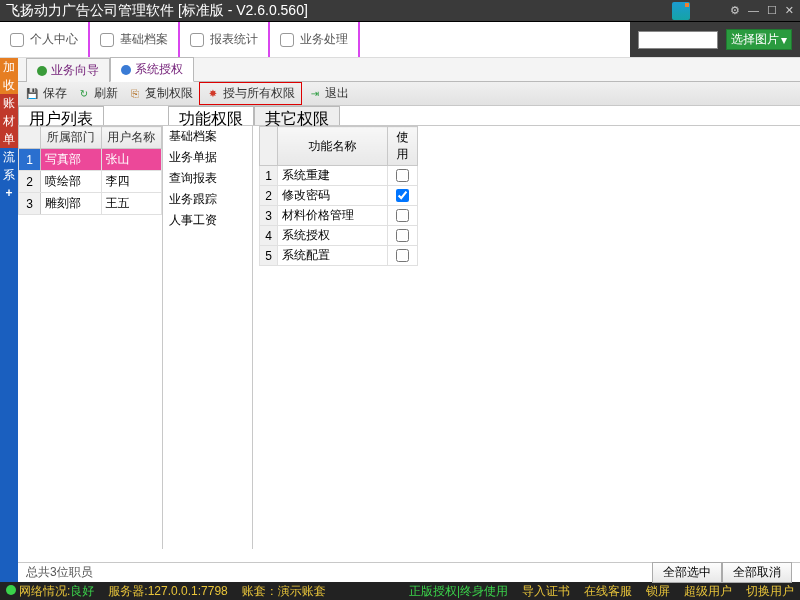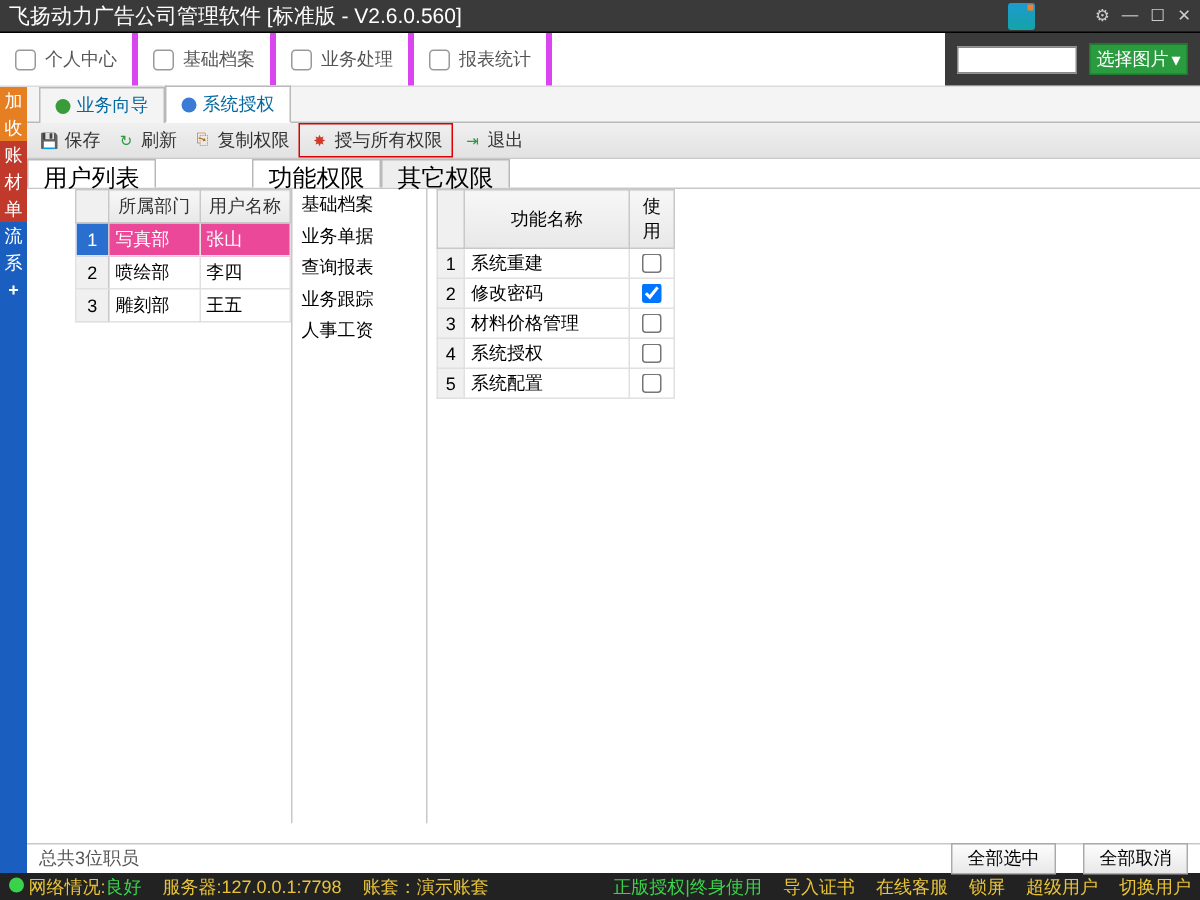--- a/index.html
+++ b/index.html
@@ -6,58 +6,58 @@
 body { background: #fff; width: 800px; height: 600px; overflow: hidden; position: relative; }
 
 .titlebar { background: #3a3a3a; color: #fff; height: 22px; display: flex; align-items: center; padding: 0 6px; border-bottom: 1px solid #000; }
 .titlebar-text { flex: 1; font-size: 14px; }
 .titlebar-phone { width: 18px; height: 18px; background: linear-gradient(#1c9bd0, #15a3a6); margin-right: 40px; border-radius: 2px; position: relative; }
 .titlebar-phone::after { content:""; position:absolute; top:1px; right:1px; width:4px; height:4px; background:#f08030; }
 .titlebar-btns { display: flex; gap: 8px; color: #ccc; }
 .titlebar-btns span { cursor: pointer; font-size: 11px; }
 
 .mainnav { height: 36px; background: #fff; border-bottom: 1px solid #dcdcdc; display: flex; align-items: stretch; }
-.mainnav-item { display: flex; align-items: center; padding: 0 10px; gap: 6px; border-right: 4px solid #d946ef; color: #555; cursor: pointer; font-size: 12px; }
+.mainnav-item { display: flex; align-items: center; padding: 0 10px; gap: 6px; border-right: 2px solid #d946ef; color: #555; cursor: pointer; font-size: 12px; }
 .mainnav-item.active { background: #f15a22; color: #fff; }
 .mn-icon { width: 14px; height: 14px; border: 1px solid currentColor; border-radius: 3px; opacity: .6; display:inline-flex; align-items:center; justify-content:center; }
 .mn-icon.gear::before{content:"✿";font-size:10px;line-height:1;color:#fff;}
 .mainnav-right { margin-left: auto; display: flex; align-items: center; padding: 0 8px; gap: 8px; background: #3a3a3a; }
 .searchbox { width: 80px; height: 18px; background: #fff; border: 1px solid #888; }
 .sel-btn { background: #2a9b3f; color: #fff; border: 1px solid #1f7a30; padding: 1px 4px; font-size: 11px; display: flex; align-items: center; gap: 2px; cursor:pointer; }
 
 .workarea { display: flex; height: calc(100% - 22px - 36px - 18px); }
 
 .leftbar { width: 18px; background: #1a5fbf; display: flex; flex-direction: column; }
 .leftbar div { width: 18px; height: 18px; color: #fff; font-size: 12px; display: flex; align-items: center; justify-content: center; cursor: pointer; }
 .leftbar .lb-orange { background: #e67e22; }
 .leftbar .lb-red { background: #c0392b; }
 .leftbar .lb-plus { background: #1a5fbf; font-weight: bold; }
 
 .content { flex: 1; display: flex; flex-direction: column; }
 
 .tabs { height: 24px; display: flex; align-items: flex-end; padding-left: 8px; gap: 0; border-bottom: 1px solid #b9b9b9; background: #f4f4f4; }
-.tab { padding: 3px 10px; border: 1px solid #b9b9b9; border-bottom: none; background: #f4f4f4; display: flex; align-items: center; gap: 4px; color: #0369a1; cursor:pointer; font-size:12px; position:relative; bottom:-1px;}
+.tab { padding: 3px 10px; border: 1px solid #b9b9b9; border-bottom: none; background: #f4f4f4; display: flex; align-items: center; gap: 4px; color: #701a75; cursor:pointer; font-size:12px; position:relative; bottom:-1px;}
 .tab.active { background: #fff; border-bottom: 1px solid #fff; }
 .tab-ic { width:10px; height:10px; background:#3a9b3a; border-radius:50%; display:inline-block; }
 .tab-ic.blue{ background:#3a7bd5;}
 
 .toolbar { height: 24px; background: linear-gradient(#f0f0f0,#e2e2e2); border-bottom: 1px solid #c8c8c8; display: flex; align-items: center; padding: 0 4px; gap: 2px; }
 .tb-btn { display: flex; align-items: center; gap: 3px; padding: 2px 4px; color: #333; cursor: pointer; font-size:12px;}
 .tb-ic { width: 14px; height: 14px; display:inline-flex; align-items:center; justify-content:center; font-size:10px;}
 .tb-ic.save{color:#2a6fcf;} .tb-ic.refresh{color:#2a9b3f;} .tb-ic.copy{color:#b06a1a;}
 .tb-ic.grant{color:#d13a2a;} .tb-ic.exit{color:#2a9b3f;}
 .redbox { border: 1px solid #d00; padding: 0 2px; display: flex; align-items: center; }
 
 .subtabs { height: 20px; display: flex; border-bottom: 1px solid #c8c8c8; }
 .subtabs .left { width: 120px; display:flex; }
 .subtabs .right { flex:1; display:flex; padding-left: 30px; }
 .stab { padding: 2px 10px; border: 1px solid #b9b9b9; border-bottom:none; background:#fff; font-size:16px; cursor:pointer; }
 .stab.inact { background:#eee; }
 
-.panels { flex: 1; display: flex; overflow: hidden; margin-left: 32px; }
+.panels { flex: 1; display: flex; overflow: hidden; }
 
 .userpanel { width: 145px; border-right: 1px solid #c8c8c8; display:flex; flex-direction:column; }
 .grid { border-collapse: collapse; width: 100%; font-size: 12px; }
 .grid th { background: linear-gradient(#f7f7f7,#e8e8e8); border: 1px solid #c8c8c8; padding: 2px 4px; font-weight: normal; color:#333; }
 .grid td { border: 1px solid #e0e0e0; padding: 2px 4px; }
 .grid .rownum { width: 22px; text-align: center; background: #f0f0f0; border-right:1px solid #c8c8c8;}
 .grid tr.sel td { background: #ec4899; color: #fff; }
 .grid tr.sel .rownum { background:#2a6fcf; }
 
 .funcpanel { width: 90px; border-right: 1px solid #c8c8c8; }
@@ -68,21 +68,21 @@
 .rgrid-wrap{ padding: 0 0 0 0; }
 .rgrid { border-collapse: collapse; font-size: 12px; margin-left: 6px; }
 .rgrid th { background: linear-gradient(#f7f7f7,#e8e8e8); border: 1px solid #c8c8c8; padding: 2px 4px; font-weight: normal; }
 .rgrid th.name { width: 110px; }
 .rgrid th.use { width: 30px; }
 .rgrid td { border: 1px solid #e0e0e0; padding: 1px 4px; height: 18px; }
 .rgrid .rownum { width: 18px; text-align:center; background:#f0f0f0; }
 .rgrid input[type=checkbox]{ margin: 0 auto; display:block; }
 
 .footer-summary { height: 20px; border-top: 1px solid #c8c8c8; display:flex; align-items:center; padding:0 8px; color:#555; justify-content:space-between;margin-top:13px; }
-.footer-summary .btns { display:flex; gap:18px; }
+.footer-summary .btns { display:flex; gap:0; }
 .sbtn { border:1px solid #aaa; background:linear-gradient(#fdfdfd,#e8e8e8); padding:1px 10px; cursor:pointer; font-size:12px; }
 
 .statusbar { height: 18px; background: #222; color: #e8c43a; display: flex; align-items: center; font-size: 11px; padding: 0 6px; gap: 14px; }
 .statusbar .good { color: #3ad24a; }
 .statusbar .sep { flex:1; }
 .st-ic { width:10px; height:10px; display:inline-block; margin-right:3px; }
 </style>
 </head>
 <body>
 
@@ -101,25 +101,25 @@
   <div class="mainnav-item">
       <span class="mn-icon"></span>
       <span>个人中心</span>
     </div>
   <div class="mainnav-item">
       <span class="mn-icon"></span>
       <span>基础档案</span>
     </div>
   <div class="mainnav-item">
       <span class="mn-icon"></span>
+      <span>报表统计</span>
+    </div>
+  <div class="mainnav-item">
+      <span class="mn-icon"></span>
       <span>业务处理</span>
-    </div>
-  <div class="mainnav-item">
-      <span class="mn-icon"></span>
-      <span>报表统计</span>
     </div>
   <div class="mainnav-right">
     <input class="searchbox" style="">
     <div class="sel-btn">
         <span>选择图片</span>
         <span>▾</span>
       </div>
   </div>
 </div>
 

